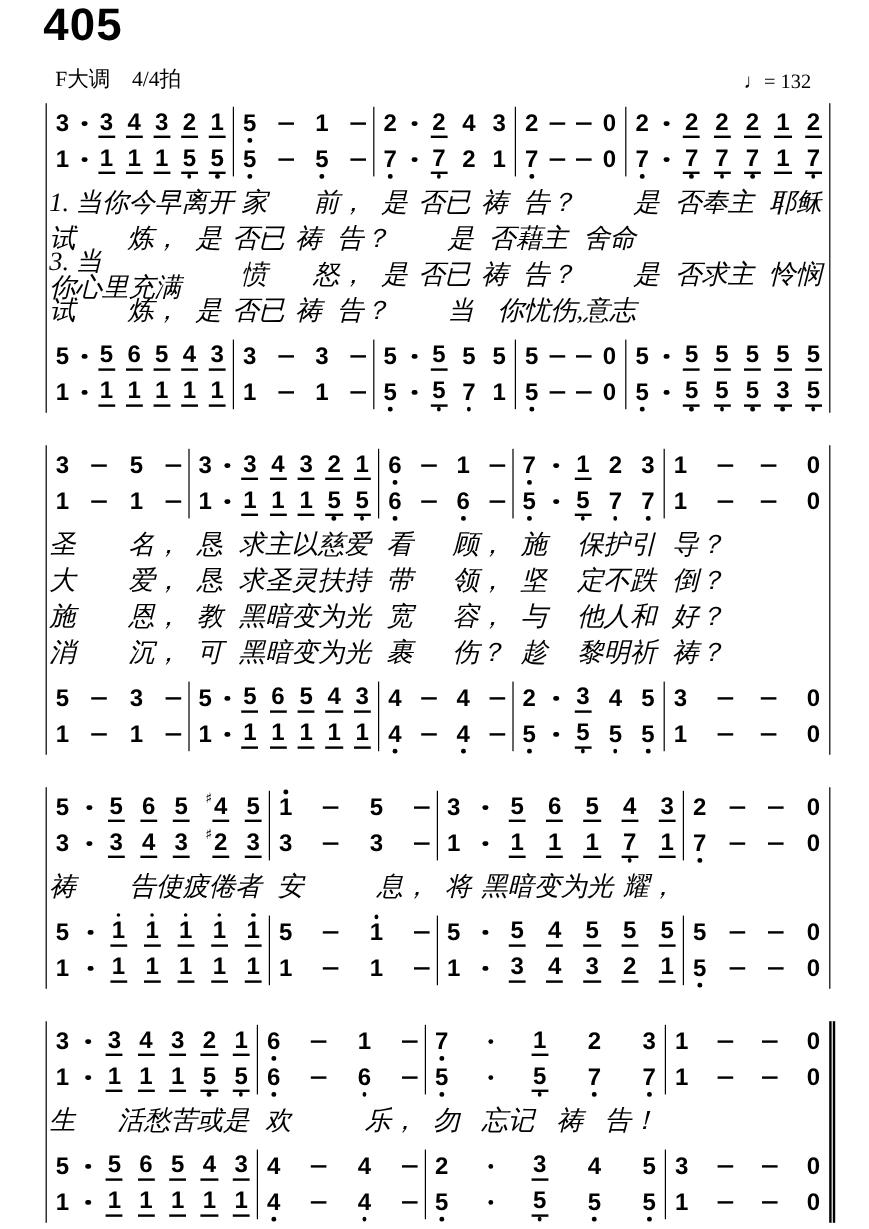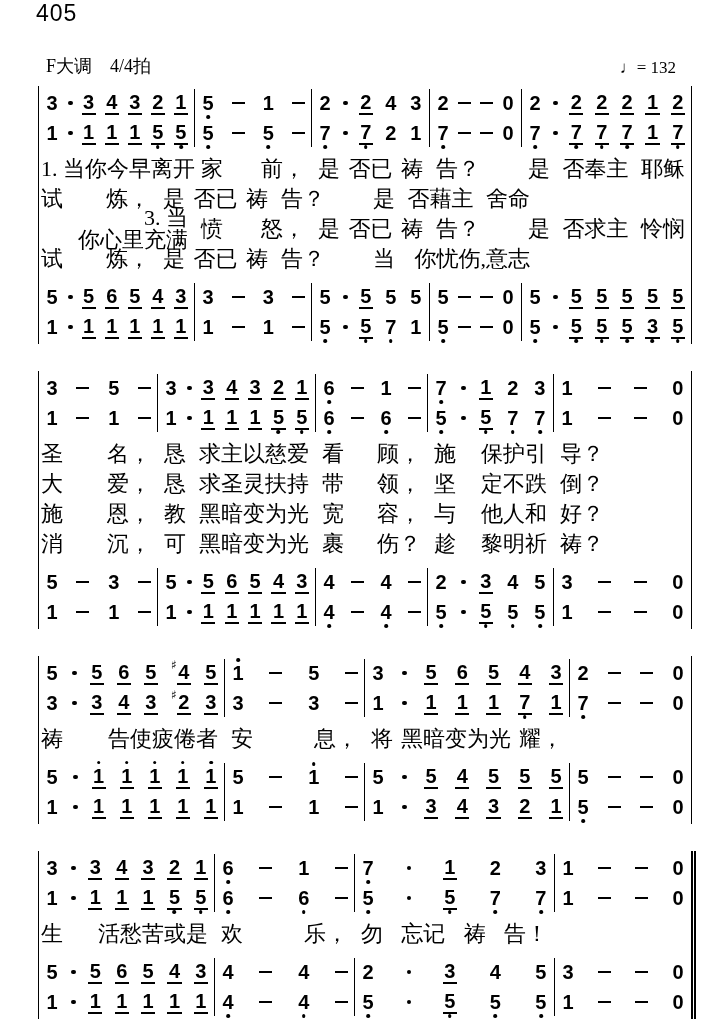--- a/index.html
+++ b/index.html
@@ -1,21 +1,21 @@
 <!DOCTYPE html>
 <html><head>
 <meta charset="utf-8">
 <style>
   html,body{margin:0;padding:0;background:#fff;color:#000;}
   body{width:724px;height:1024px;overflow:hidden;font-family:"Liberation Serif",serif;}
   .page{position:relative;width:724px;height:1024px;}
 
   
   .hdr{position:relative;height:46px;padding-top:6px;}
-  .hymn-number{position:absolute;left:36px;top:2px;font-family:"Liberation Sans",sans-serif;font-weight:normal;font-size:23px;line-height:1;letter-spacing:1px;}
+  .hymn-number{position:absolute;left:36px;top:2px;font-family:"Liberation Sans",sans-serif;font-weight:bold;font-size:38px;line-height:1;letter-spacing:1px;}
   .title{text-align:center;font-family:"Liberation Sans",sans-serif;font-weight:bold;font-size:30px;line-height:36px;letter-spacing:2px;}
 
   .meta{display:flex;justify-content:space-between;align-items:flex-end;padding:2px 48px 4px 46px;height:24px;}
   .meta-left{font-size:18px;}
   .meta-left .key{margin-right:18px;}
   .tempo{font-size:17px;}
 
   
   .score{padding-left:38px;margin-top:4px;}
   .system{width:652px;box-sizing:content-box;border-left:1.6px solid #000;border-right:1.6px solid #000;margin-bottom:27px;}
@@ -33,21 +33,21 @@
   .odot{position:absolute;left:50%;transform:translateX(-50%);width:3.6px;height:3.6px;border-radius:50%;background:#000;}
   .odot.below{bottom:-6px;}
   .odot.above{top:-5px;}
   .sharp{font-family:"DejaVu Sans",sans-serif;font-size:12px;line-height:1;align-self:flex-start;margin:-3px 0 0 0;}
   .dash{display:block;width:13px;height:2.6px;background:#000;}
   .adot{display:block;width:4.6px;height:4.6px;border-radius:50%;background:#000;}
 
   
   .lyrics{padding:4px 0 6px;}
   .lyric-line{display:flex;align-items:center;height:30px;}
-  .lyric-cell{box-sizing:border-box;display:flex;justify-content:space-between;align-items:flex-end;padding:0 6px;}
+  .lyric-cell{box-sizing:border-box;display:flex;justify-content:space-between;align-items:flex-start;padding:0 6px;font-style:italic;}
   .lyric-cell:first-child{padding-left:2px;}
   .lyric-cell + .lyric-cell{border-left:1.5px solid transparent;}
   .lyric-text{font-family:"Liberation Serif",serif;font-size:22px;line-height:1;white-space:nowrap;}
 </style>
 </head>
 <body>
 
 <div class="page">
   <div class="hdr">
     <div class="hymn-number">405</div>

